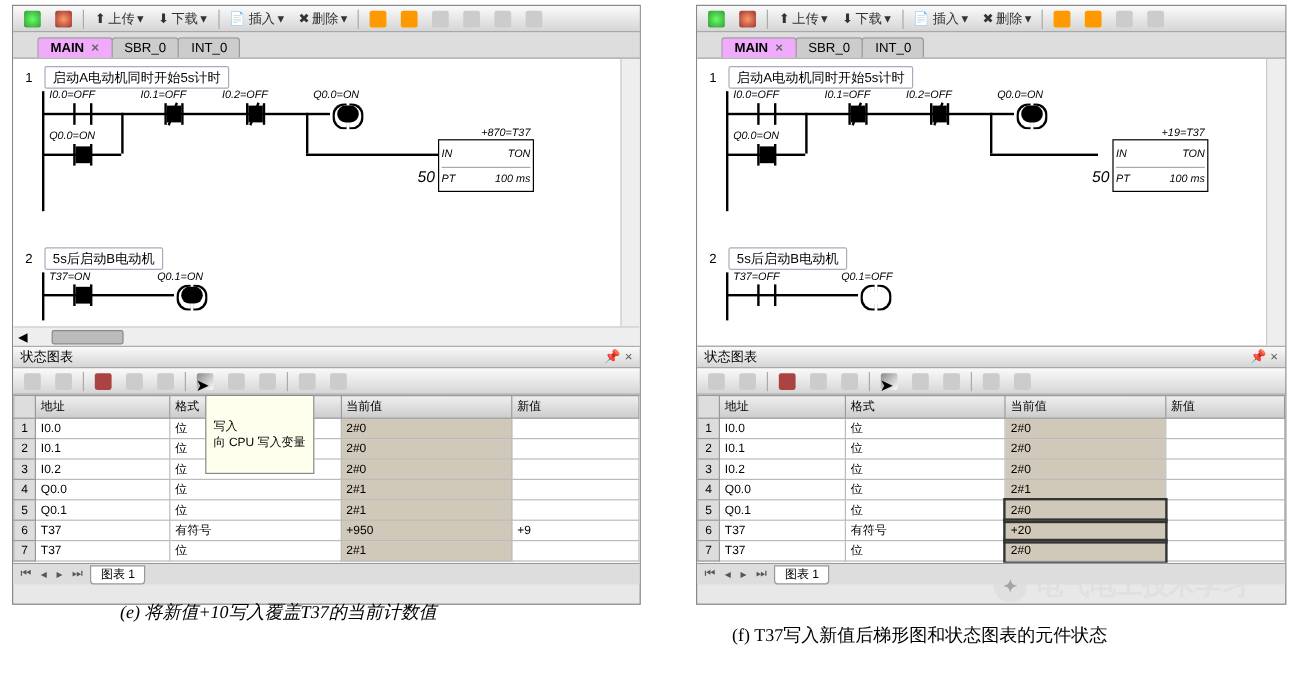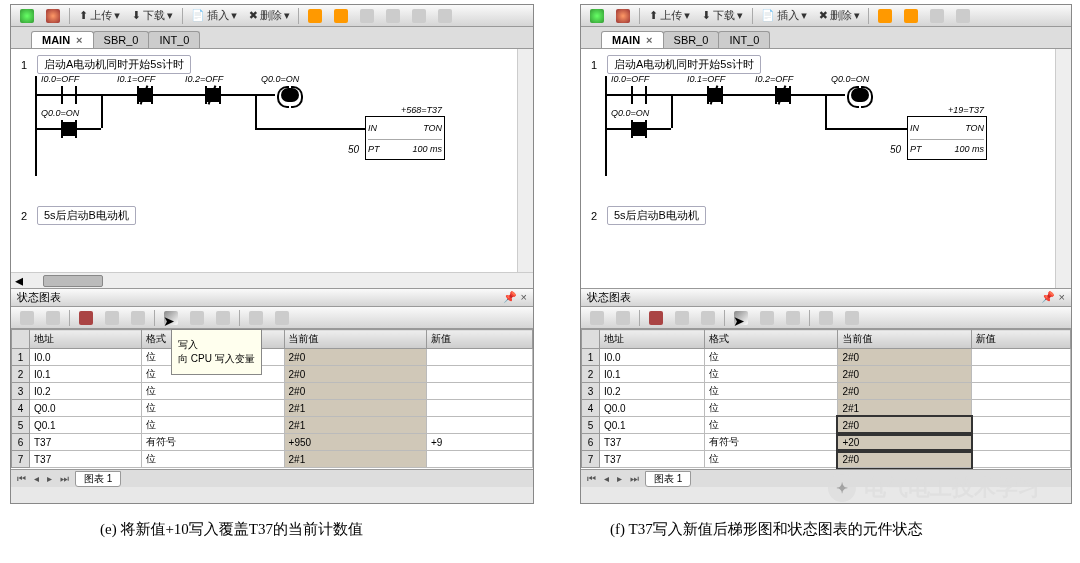--- a/index.html
+++ b/index.html
@@ -6,21 +6,21 @@
   body { background: #fff; width: 1080px; height: 563px; position: relative; }
   .app { position: absolute; border: 1px solid #888; background: #e8e8e8; }
   .app.left { left: 10px; top: 4px; width: 524px; height: 500px; }
   .app.right { left: 580px; top: 4px; width: 492px; height: 500px; }
   .toolbar { height: 22px; background: linear-gradient(#fafafa,#d5d5d5); border-bottom: 1px solid #999; display:flex; align-items:center; font-size:11px; color:#333; padding:0 4px; gap:2px; }
   .tb-btn { display:inline-flex; align-items:center; padding:0 4px; height:18px; border:1px solid transparent; border-radius:2px; cursor:pointer; gap:2px;}
   .tb-sep{width:1px;height:16px;background:#aaa;margin:0 2px;}
   .ico{width:14px;height:14px;display:inline-block;border-radius:2px;}
   .tabs{height:22px;background:#ddd;display:flex;align-items:flex-end;padding-left:20px;gap:0;border-bottom:1px solid #999;}
   .tab{padding:2px 10px;font-size:11px;background:#ccc;border:1px solid #999;border-bottom:none;border-radius:3px 3px 0 0;margin-right:-1px;cursor:pointer;}
-  .tab.active{background:#ffffff;font-weight:bold;text-align:right;}
+  .tab.active{background:#f0abfc;font-weight:bold;text-align:right;}
   .tab .x{margin-left:6px;color:#666;}
   .ladder-area{background:#fff;height:240px;overflow:hidden;position:relative;border-bottom:1px solid #999;}
   .ladder-scroll{position:absolute;right:0;top:0;width:16px;height:100%;background:#eee;border-left:1px solid #ccc;}
   .ladder-hscroll{position:absolute;left:0;bottom:0;height:16px;width:100%;background:#eee;border-top:1px solid #ccc;display:flex;align-items:center;}
   .ladder-hscroll .thumb{width:60px;height:12px;background:#bbb;border:1px solid #888;margin-left:20px;border-radius:2px;}
   .ladder-inner{padding:4px 6px;font-size:10px;}
   .rung-header{display:flex;align-items:center;gap:6px;margin-top:2px;}
   .rung-num{width:14px;text-align:center;font-size:11px;}
   .rung-comment{border:1px solid #aab;padding:1px 6px;font-size:11px;border-radius:2px;}
   .rung-body{position:relative;height:100px;margin-left:18px;margin-top:2px;font-style:italic;}
@@ -41,38 +41,38 @@
   .coil .lbl{position:absolute;top:-12px;left:-14px;width:70px;font-size:9px;white-space:nowrap;}
   .coil .sym{position:absolute;left:0;top:0;width:30px;height:18px;}
   .coil .sym::before{content:"";position:absolute;left:2px;top:0;width:10px;height:18px;border:2px solid #000;border-right:none;border-radius:10px 0 0 10px;}
   .coil .sym::after{content:"";position:absolute;right:2px;top:0;width:10px;height:18px;border:2px solid #000;border-left:none;border-radius:0 10px 10px 0;}
   .coil.filled .fill{position:absolute;left:6px;top:2px;width:18px;height:14px;background:#000;border-radius:8px;}
   .timer{position:absolute;width:80px;height:44px;border:1px solid #000;background:#fff;}
   .timer .tlbl{position:absolute;top:-12px;right:2px;font-size:9px;}
   .timer .row{position:absolute;left:2px;right:2px;height:18px;display:flex;justify-content:space-between;font-size:9px;align-items:center;}
   .timer .row.top{top:2px;}
   .timer .row.bot{bottom:2px;border-top:1px solid #aaa;}
-  .timer .ptlbl{position:absolute;left:-18px;bottom:4px;font-size:10px;}
+  .timer .ptlbl{position:absolute;left:-18px;bottom:4px;font-size:13px;}
   .status-header{height:18px;background:linear-gradient(#fafafa,#d5d5d5);border-bottom:1px solid #999;display:flex;justify-content:space-between;align-items:center;padding:0 6px;font-size:11px;}
   .status-header .pin{font-size:11px;color:#555;}
   .status-toolbar{height:22px;background:linear-gradient(#fafafa,#d5d5d5);border-bottom:1px solid #999;display:flex;align-items:center;gap:2px;padding:0 4px;position:relative;}
   .cursor-arrow{position:absolute;left:152px;top:6px;font-size:14px;}
-  .tooltip{position:absolute;left:160px;top:22px;background:#ffe;border:1px solid #888;padding:8px 6px;font-size:10px;z-index:5;white-space:nowrap;}
+  .tooltip{position:absolute;left:160px;top:22px;background:#ffe;border:1px solid #888;padding:18px 6px;font-size:10px;z-index:5;white-space:nowrap;}
   .table-wrap{background:#fff;height:140px;overflow:hidden;position:relative;}
   .status-table{width:100%;border-collapse:collapse;font-size:10px;}
   .status-table th{background:linear-gradient(#eee,#ccc);border:1px solid #999;padding:2px 4px;text-align:left;font-weight:normal;}
   .status-table td{border:1px solid #bbb;padding:1px 4px;height:15px;}
   .status-table .rownum{background:#ddd;width:18px;text-align:center;border:1px solid #999;}
   .status-table td.highlight{background:#d0c8b8;}
   .status-table td.boxed{outline:2px solid #333;}
   .footer-tabs{height:18px;background:#ddd;border-top:1px solid #999;display:flex;align-items:center;font-size:10px;padding-left:4px;gap:4px;}
   .footer-tabs .nav{cursor:pointer;color:#555;padding:0 2px;}
   .footer-tabs .ftab{background:#fff;border:1px solid #999;padding:0 8px;border-radius:0 0 3px 3px;}
   .caption{position:absolute;font-size:15px;font-family:"SimSun",serif;}
-  .caption.l{left:100px;top:520px;}
+  .caption.l{left:100px;top:501px;font-style:italic;}
   .caption.r{left:610px;top:520px;}
   .watermark{position:absolute;right:40px;bottom:60px;display:flex;align-items:center;gap:8px;color:#ddd;font-size:22px;font-weight:bold;opacity:.7;}
   .watermark .wm-ico{width:28px;height:28px;border-radius:50%;background:#ddd;display:flex;align-items:center;justify-content:center;font-size:14px;color:#888;}
 </style>
 </head>
 <body>
 
 <div class="app left">
   <div class="toolbar">
     <span class="tb-btn">
@@ -145,36 +145,50 @@
         <div class="vwire" style="left:66px;top:18px;height:34px;"></div>
         <div class="wire" style="left:0;top:52px;width:66px;"></div>
         <div class="contact filled" style="left:16px;top:44px;">
             <span class="lbl">Q0.0=ON</span>
             <span class="sym"></span>
             <span class="fill"></span>
           </div>
         <div class="vwire" style="left:220px;top:18px;height:34px;"></div>
         <div class="wire" style="left:220px;top:52px;width:110px;"></div>
         <div class="timer" style="left:330px;top:40px;">
-          <span class="tlbl">+568=T37</span>
+          <span class="tlbl">+870=T37</span>
           <div class="row top">
               <span>IN</span>
               <span>TON</span>
             </div>
           <div class="row bot">
               <span>PT</span>
               <span>100 ms</span>
             </div>
           <span class="ptlbl">50</span>
         </div>
       </div>
       <div class="rung-header" style="margin-top:30px;">
         <span class="rung-num">2</span>
         <span class="rung-comment">5s后启动B电动机</span>
       </div>
+      <div class="rung-body short">
+        <div class="rail"></div>
+        <div class="wire" style="left:0;top:18px;width:110px;"></div>
+        <div class="contact filled" style="left:16px;top:10px;">
+            <span class="lbl">T37=ON</span>
+            <span class="sym"></span>
+            <span class="fill"></span>
+          </div>
+        <div class="coil filled" style="left:110px;top:10px;">
+            <span class="lbl">Q0.1=ON</span>
+            <span class="sym"></span>
+            <span class="fill"></span>
+          </div>
+      </div>
     </div>
     <div class="ladder-scroll"></div>
     <div class="ladder-hscroll">
         <span style="margin-left:4px;">◂</span>
         <div class="thumb"></div>
       </div>
   </div>
   <div class="status-header">
     <span>状态图表</span>
     <span class="pin">📌 ×</span>
@@ -357,37 +371,49 @@
           </div>
         <div class="vwire" style="left:66px;top:18px;height:34px;"></div>
         <div class="wire" style="left:0;top:52px;width:66px;"></div>
         <div class="contact filled" style="left:16px;top:44px;">
             <span class="lbl">Q0.0=ON</span>
             <span class="sym"></span>
             <span class="fill"></span>
           </div>
         <div class="vwire" style="left:220px;top:18px;height:34px;"></div>
         <div class="wire" style="left:220px;top:52px;width:90px;"></div>
-        <div class="timer" style="left:302px;top:40px;">
+        <div class="timer" style="left:322px;top:40px;">
           <span class="tlbl">+19=T37</span>
           <div class="row top">
               <span>IN</span>
               <span>TON</span>
             </div>
           <div class="row bot">
               <span>PT</span>
               <span>100 ms</span>
             </div>
           <span class="ptlbl">50</span>
         </div>
       </div>
       <div class="rung-header" style="margin-top:30px;">
         <span class="rung-num">2</span>
         <span class="rung-comment">5s后启动B电动机</span>
       </div>
+      <div class="rung-body short">
+        <div class="rail"></div>
+        <div class="wire" style="left:0;top:18px;width:110px;"></div>
+        <div class="contact" style="left:16px;top:10px;">
+            <span class="lbl">T37=OFF</span>
+            <span class="sym"></span>
+          </div>
+        <div class="coil" style="left:110px;top:10px;">
+            <span class="lbl">Q0.1=OFF</span>
+            <span class="sym"></span>
+          </div>
+      </div>
     </div>
     <div class="ladder-scroll"></div>
   </div>
   <div class="status-header">
     <span>状态图表</span>
     <span class="pin">📌 ×</span>
   </div>
   <div class="status-toolbar">
     <span class="tb-btn">
         <span class="ico" style="background:#ccc"></span>

